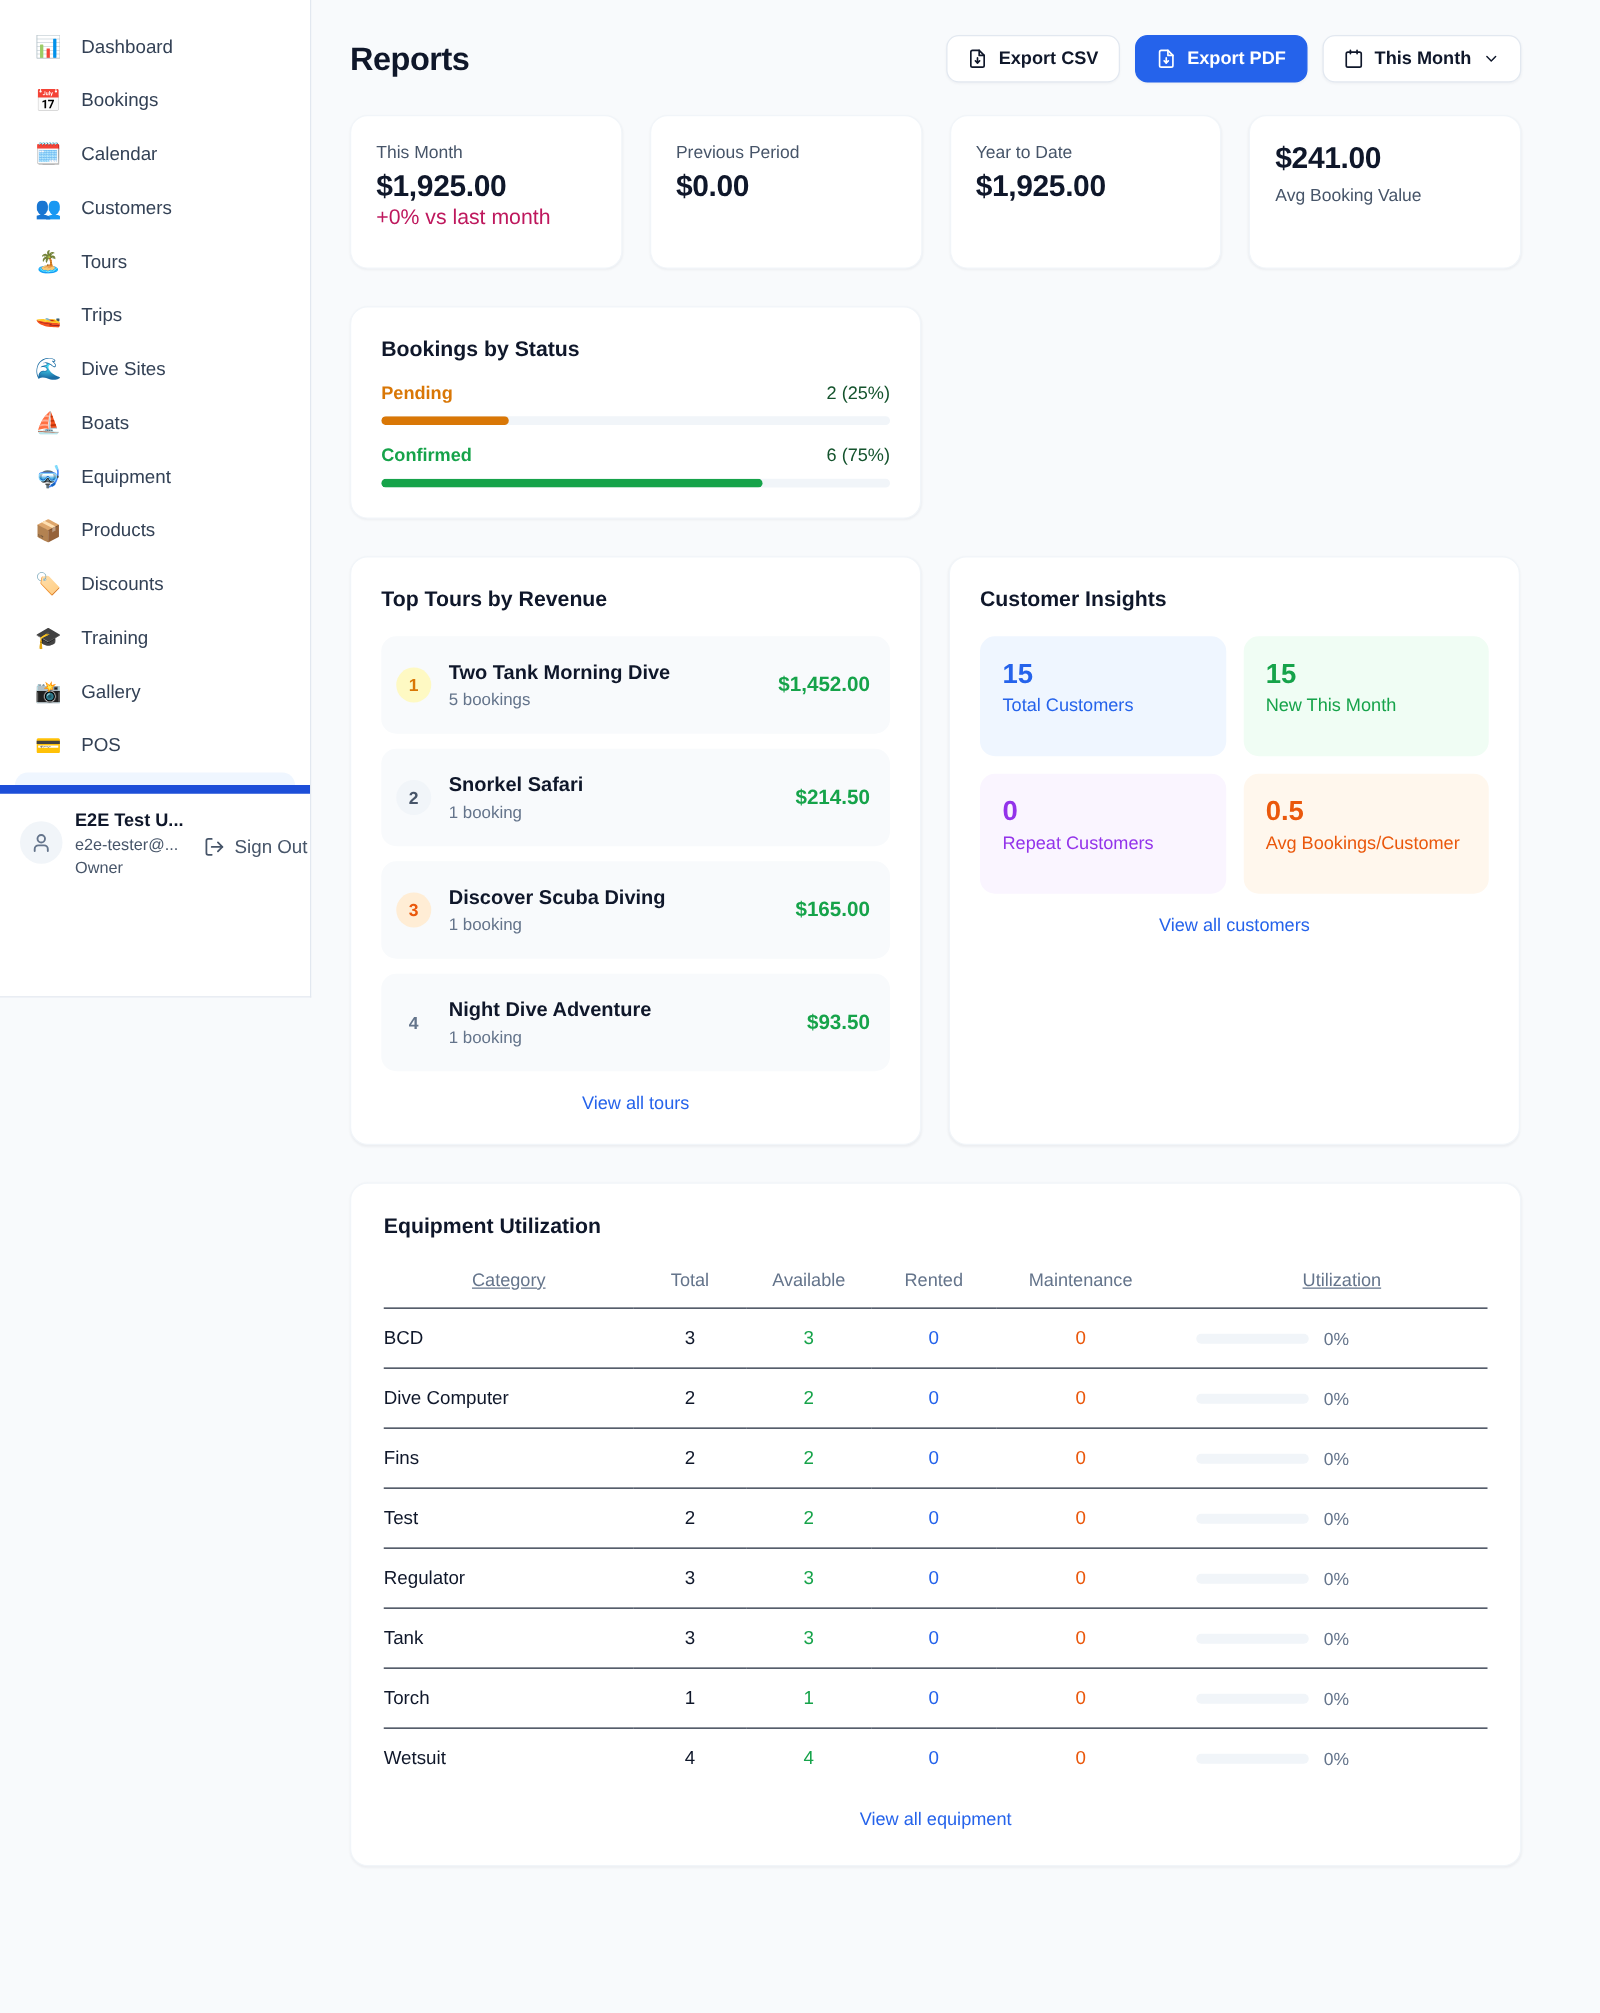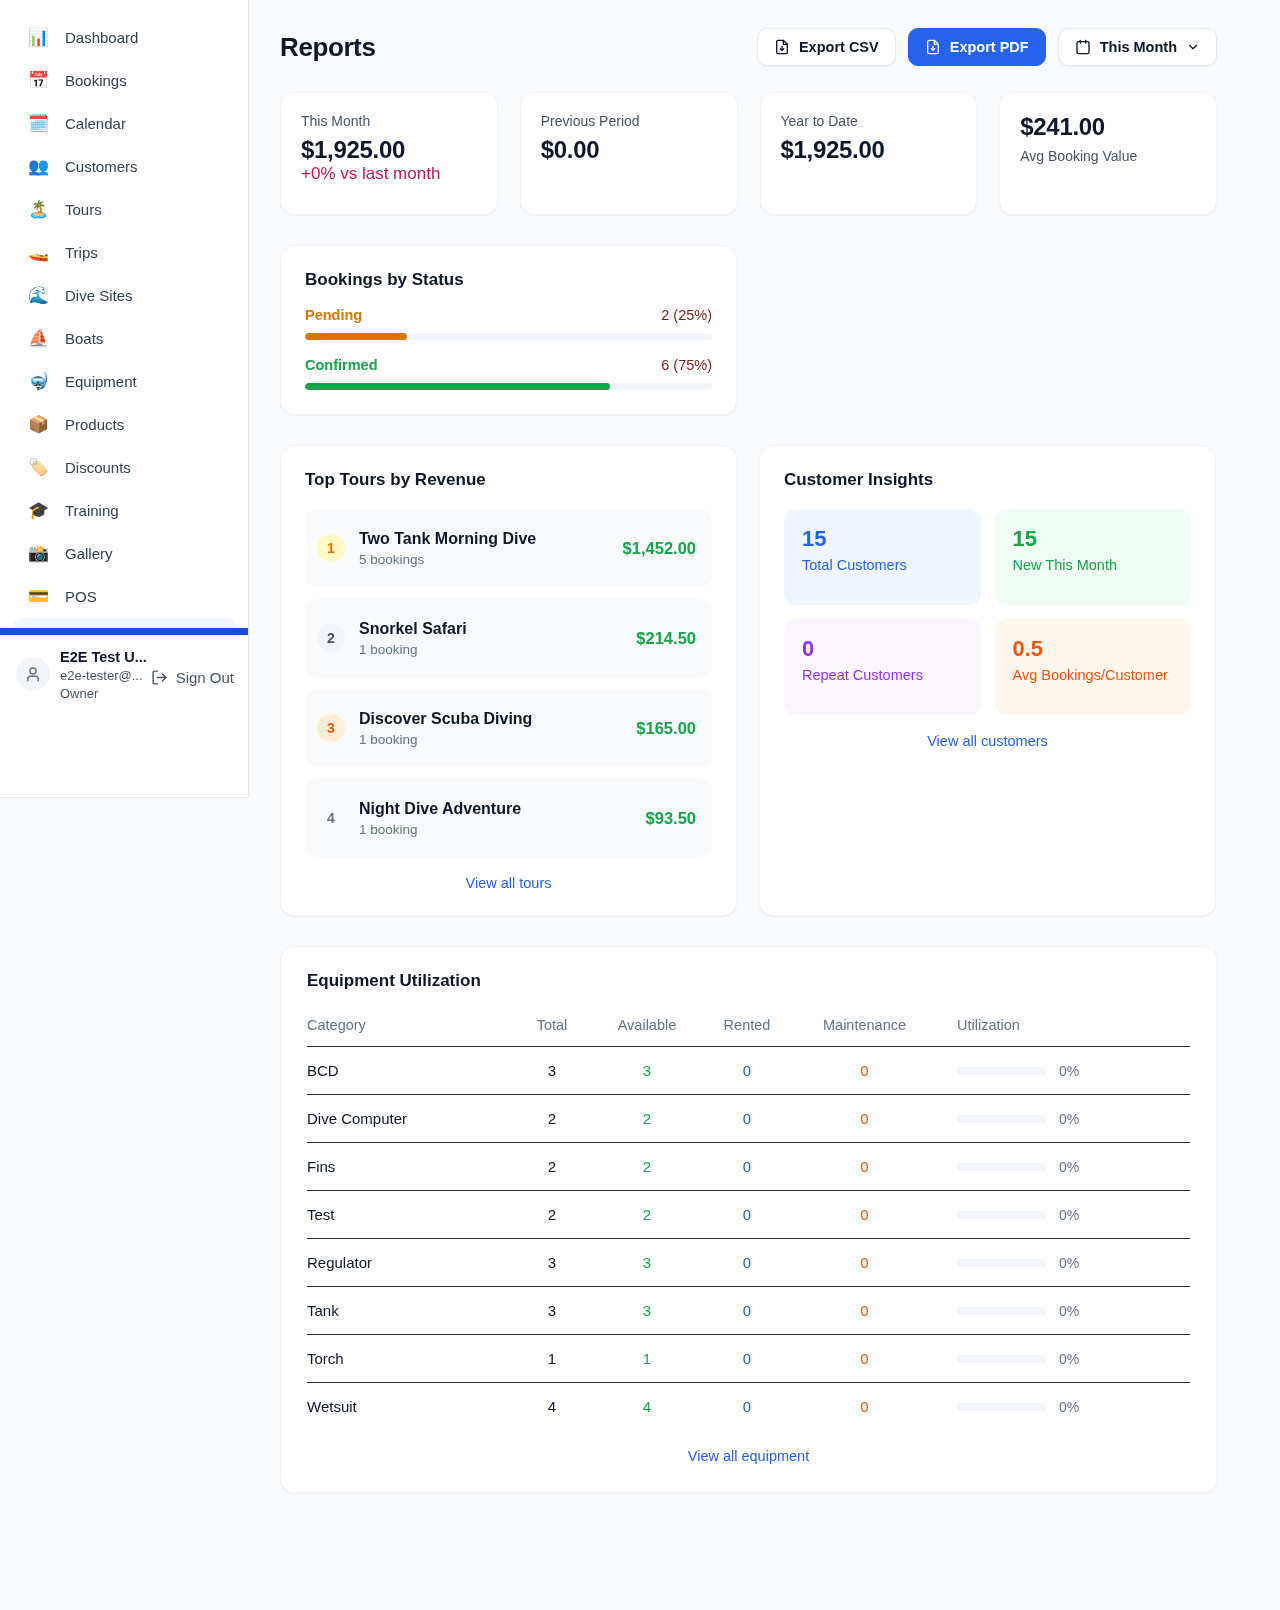--- a/index.html
+++ b/index.html
@@ -22,21 +22,21 @@
   .shop-domain { color:#475569; font-size:13px; margin-top:5px; }
   .nav { padding:16px 12px 0; height:628px; overflow:hidden; }
   .nav-item { height:43px; display:flex; align-items:center; gap:15px; padding:0 16px; border-radius:10px; color:#334155; font-size:15px; cursor:pointer; }
   .nav-icon { width:22px; font-size:17px; line-height:1; text-align:center; }
   .nav-active-sliver { height:43px; border-radius:10px; background:#eff6ff; }
   .sidebar-footer { border-top:7px solid #1d4ed8; padding:14px 16px; display:flex; gap:10px; position:relative; flex:1; }
   .avatar { width:34px; height:34px; border-radius:50%; background:#f1f5f9; color:#64748b; display:flex; align-items:center; justify-content:center; flex:none; margin-top:8px; }
   .user-name { font-weight:bold; font-size:14.5px; color:#0f172a; }
   .user-email { font-size:13px; color:#475569; margin-top:3px; }
   .user-role { font-size:13px; color:#475569; margin-top:3px; }
-  .signout { position:absolute; right:14px; top:34px; display:flex; align-items:flex-end; gap:8px; color:#475569; font-size:15px; cursor:pointer; background:none; border:none; font-family:inherit; }
+  .signout { position:absolute; right:2px; top:34px; display:flex; align-items:flex-end; gap:8px; color:#475569; font-size:15px; cursor:pointer; background:none; border:none; font-family:inherit; }
   
   .main { margin-left:249px; width:968px; padding:28px 0 0 31px; }
   .page-header { display:flex; align-items:center; justify-content:space-between; margin-bottom:26px; }
   .page-title { font-size:26px; font-weight:800; letter-spacing:-0.4px; }
   .header-actions { display:flex; gap:12px; }
   .btn { height:38px; border-radius:10px; padding:0 16px; display:inline-flex; align-items:center; gap:9px;
          font-size:14.5px; font-weight:600; background:#fff; border:1px solid #e2e8f0; color:#0f172a;
          box-shadow:0 1px 2px rgba(15,23,42,.04); cursor:pointer; font-family:inherit; }
   .btn-primary { background:#2563eb; border-color:#2563eb; color:#fff; }
   .btn svg { flex:none; }
@@ -55,21 +55,21 @@
   .half { width:457px; padding:24px; }
   
   .chart-area { margin-top:19px; height:187px; border-radius:2px; display:flex; align-items:flex-end; }
   .chart-bar { height:100%; background:#2563eb; }
   
   .status-row { margin-top:17px; }
   .status-head { display:flex; justify-content:space-between; font-size:14.5px; }
   .status-label { font-weight:600; }
   .status-label.pending { color:#d97706; }
   .status-label.confirmed { color:#16a34a; }
-  .status-count { color:#7f1d1d; }
+  .status-count { color:#14532d; }
   .track { height:7px; border-radius:99px; background:#f1f5f9; margin-top:10px; overflow:hidden; }
   .fill { height:100%; border-radius:99px; }
   .fill-pending { background:#d97706; }
   .fill-confirmed { background:#16a34a; }
   
   .tour-row { display:flex; align-items:center; background:#f8fafc; border-radius:12px; padding:14px 16px 14px 12px; height:78px; margin-top:12px; }
   .tour-row.first { margin-top:19px; }
   .rank-badge { width:28px; height:28px; border-radius:50%; display:flex; align-items:center; justify-content:center; font-size:14px; font-weight:600; margin-right:14px; flex:none; }
   .rank-1 { background:#fef9c3; color:#d97706; }
   .rank-2 { background:#f1f5f9; color:#475569; }
@@ -85,21 +85,21 @@
   .insight-value { font-size:22px; font-weight:800; }
   .insight-label { font-size:14.5px; margin-top:5px; }
   .tile-blue   { background:#eff6ff; } .tile-blue .insight-value, .tile-blue .insight-label { color:#2563eb; }
   .tile-green  { background:#f0fdf4; } .tile-green .insight-value, .tile-green .insight-label { color:#16a34a; }
   .tile-purple { background:#faf5ff; } .tile-purple .insight-value, .tile-purple .insight-label { color:#9333ea; }
   .tile-orange { background:#fff7ed; } .tile-orange .insight-value, .tile-orange .insight-label { color:#ea580c; }
   
   .equipment-card { width:937px; padding:24px 26px 28px; margin-bottom:40px; }
   table { width:100%; border-collapse:collapse; margin-top:16px; }
   th { font-weight:400; color:#64748b; font-size:14.5px; text-align:center; padding:10px 0 13px; border-bottom:1px solid #1e293b; }
-  th.col-category, th.col-util { text-align:left; }
+  th.col-category, th.col-util { text-align:center;text-decoration:underline; }
   th.col-util { padding-left:25px; }
   td { font-size:15px; padding:15px 0; border-bottom:1px solid #1e293b; text-align:center; color:#0f172a; }
   tr:last-child td { border-bottom:none; }
   td.cell-category { text-align:left; font-weight:500; }
   td.cell-available { color:#16a34a; }
   td.cell-rented { color:#2563eb; }
   td.cell-maintenance { color:#ea580c; }
   td.cell-util { text-align:left; padding-left:25px; }
   .util-wrap { display:flex; align-items:center; gap:12px; }
   .util-track { width:90px; height:8px; border-radius:99px; background:#f1f5f9; overflow:hidden; }

